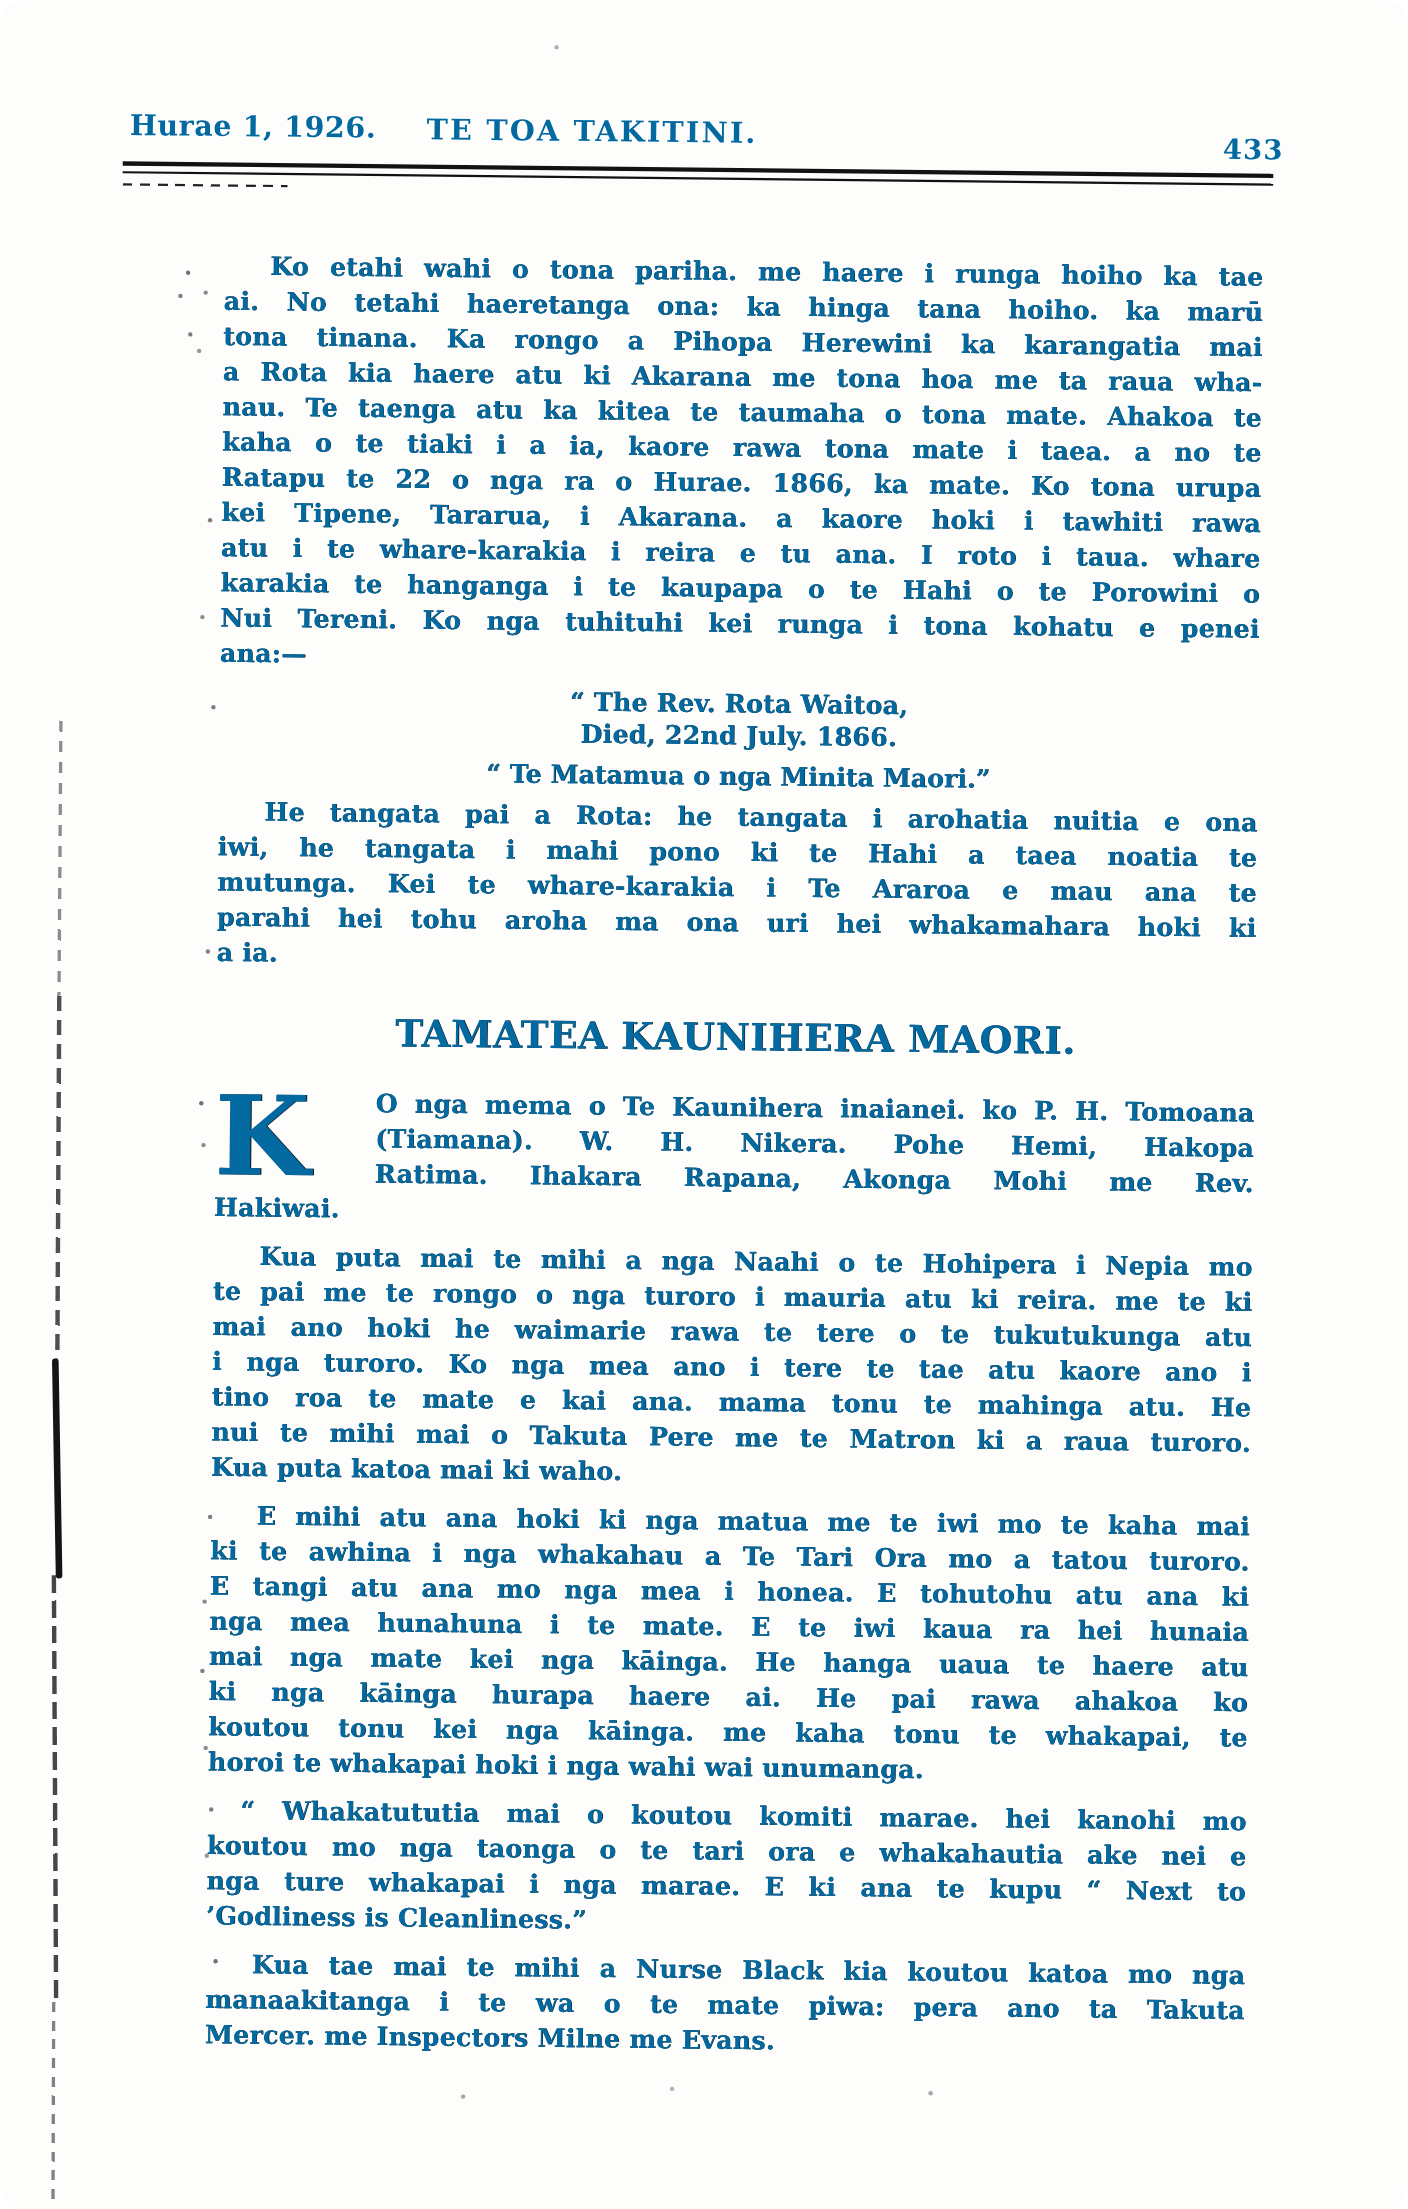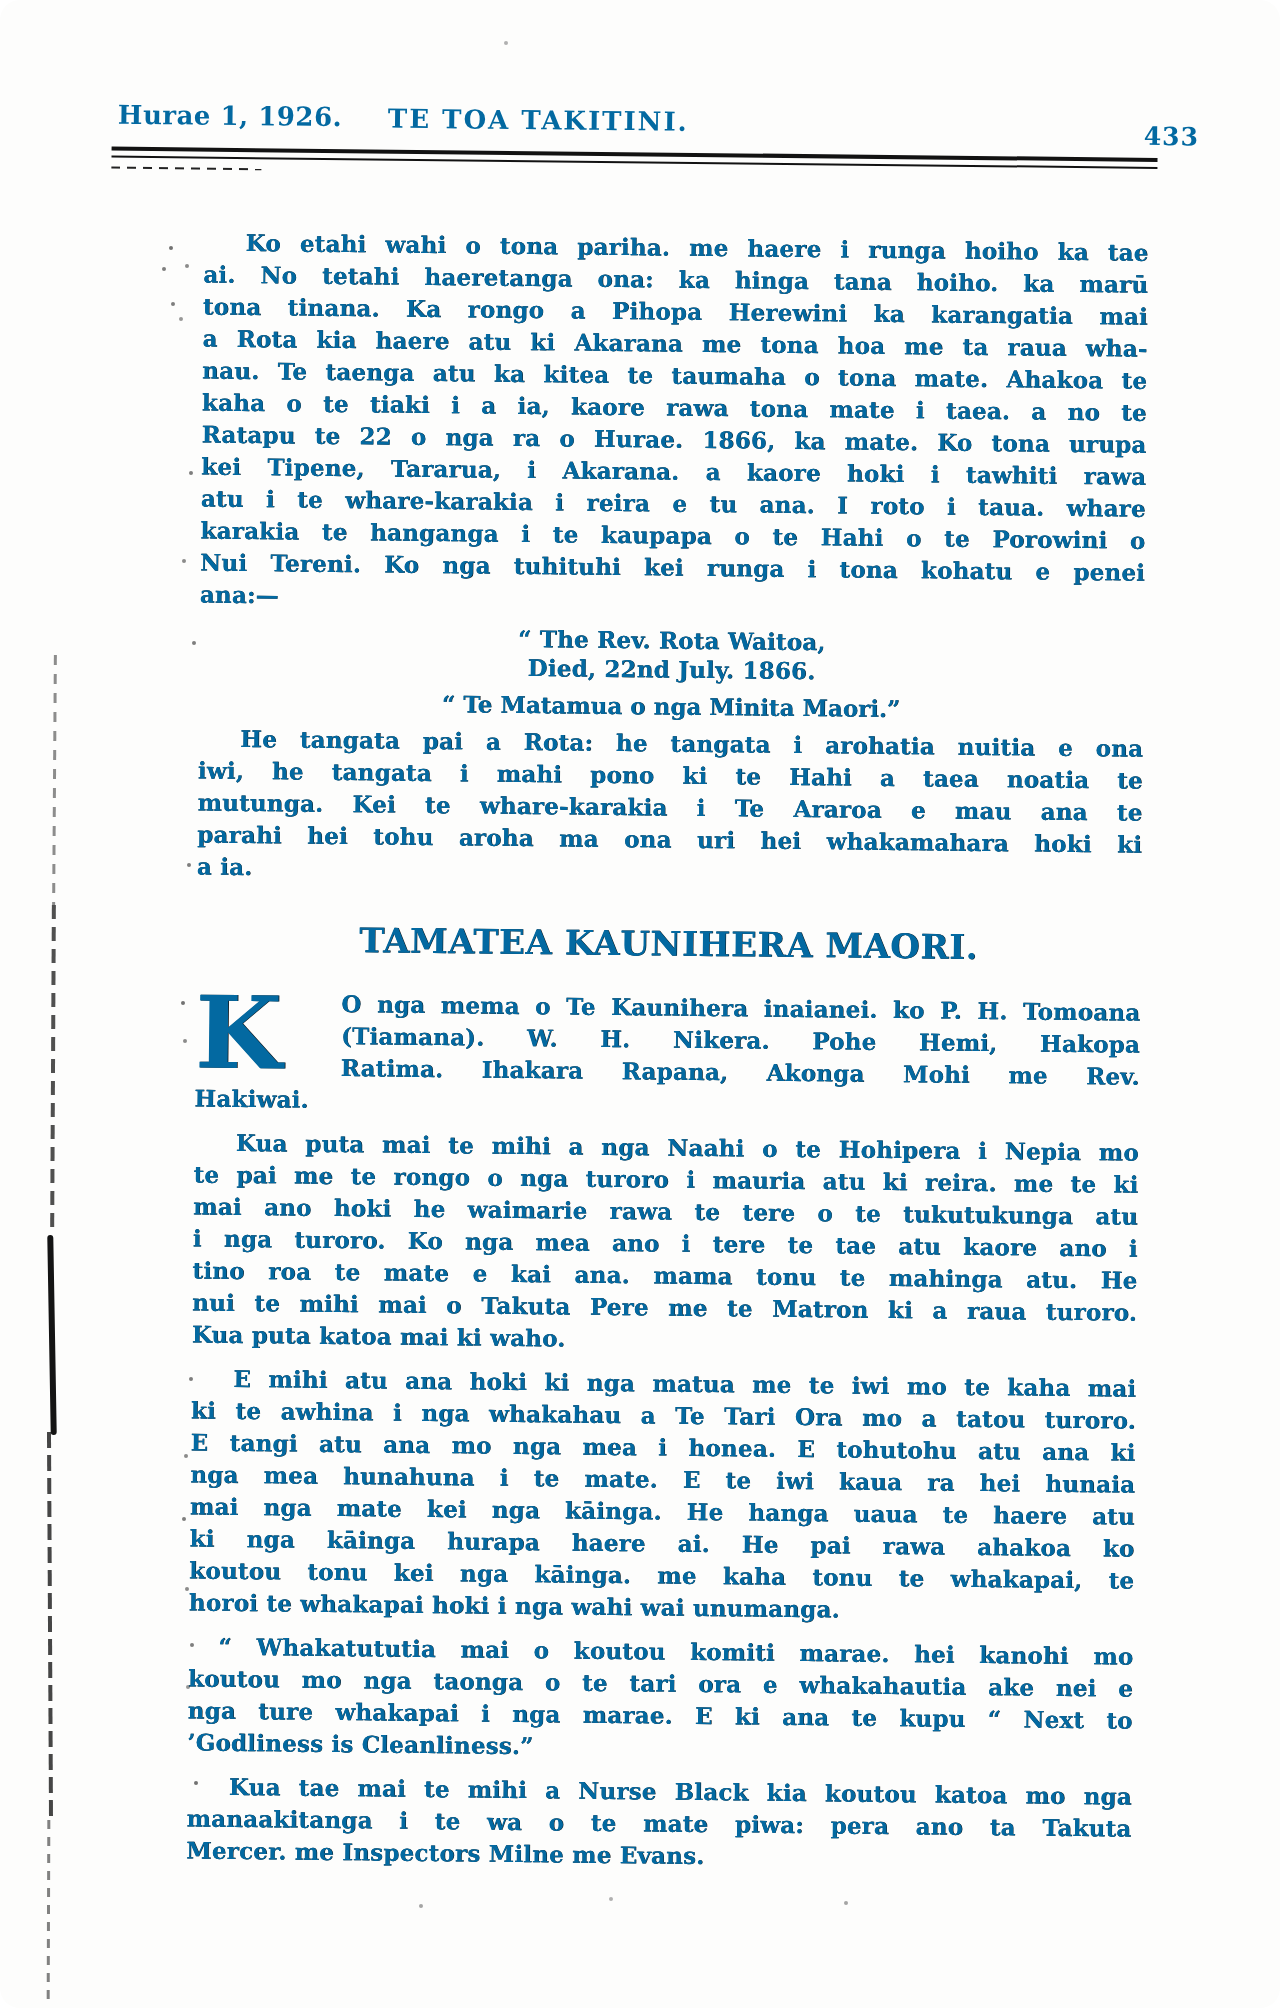--- a/index.html
+++ b/index.html
@@ -7,21 +7,21 @@
     position:relative;width:1280px;height:2008px;overflow:hidden;
     background:#fdfdfc;color:#0369a1;
     font-family:"DejaVu Serif","Liberation Serif",serif;
     font-weight:700;
     border-radius:20px;
   }
   .rot{position:absolute;inset:0;transform:rotate(0.62deg);transform-origin:150px 110px;}
   
   .hdr-date{position:absolute;left:118px;top:100px;font-size:26px;letter-spacing:.5px;}
   .hdr-title{position:absolute;left:388px;top:101px;font-size:26px;letter-spacing:2px;}
-  .hdr-pageno{position:absolute;left:1144px;top:111px;font-size:25px;letter-spacing:1px;}
+  .hdr-pageno{position:absolute;left:1112px;top:111px;font-size:25px;letter-spacing:1px;}
   .rule{position:absolute;background:#121212;}
   .rule-a{left:112px;top:147px;width:1046px;height:4px;}
   .rule-b{left:112px;top:156px;width:1046px;height:2px;}
   .rule-c{left:112px;top:167px;width:150px;height:2px;
     background:repeating-linear-gradient(to right,#222 0 9px,transparent 9px 16px);}
   
   .body{position:absolute;left:205px;top:210px;width:945px;}
   .para{margin:0;}
   .tline{
     height:32px;line-height:32px;font-size:23px;letter-spacing:.2px;

